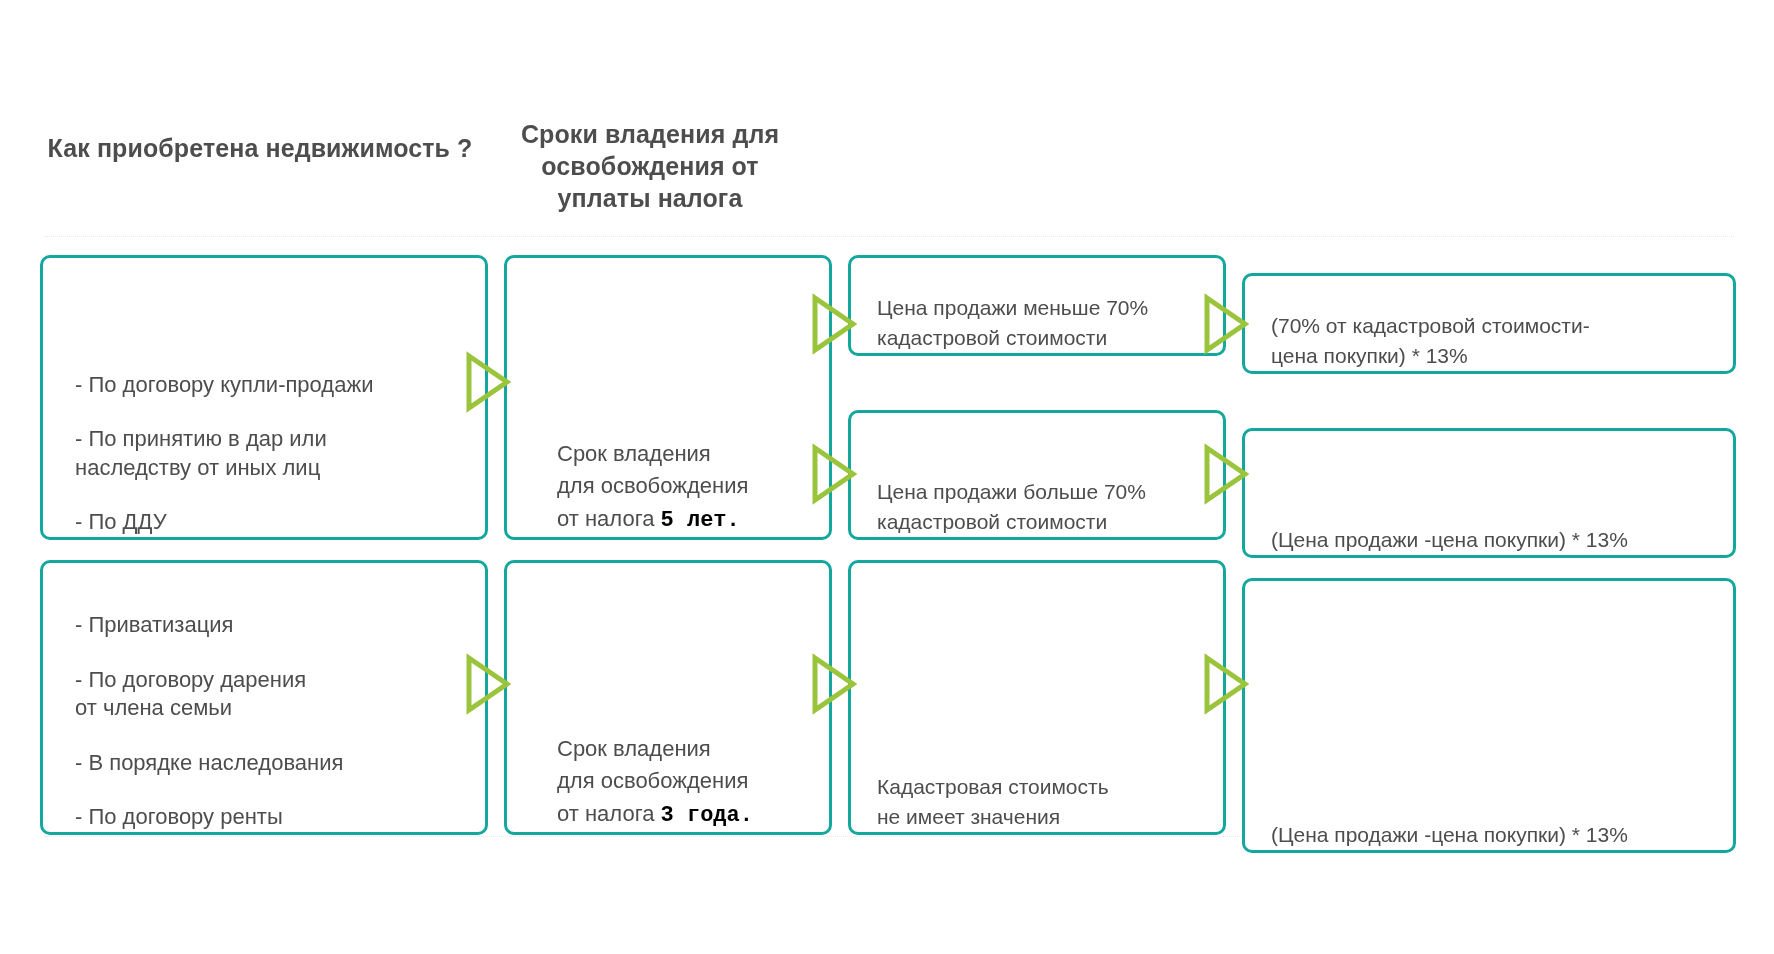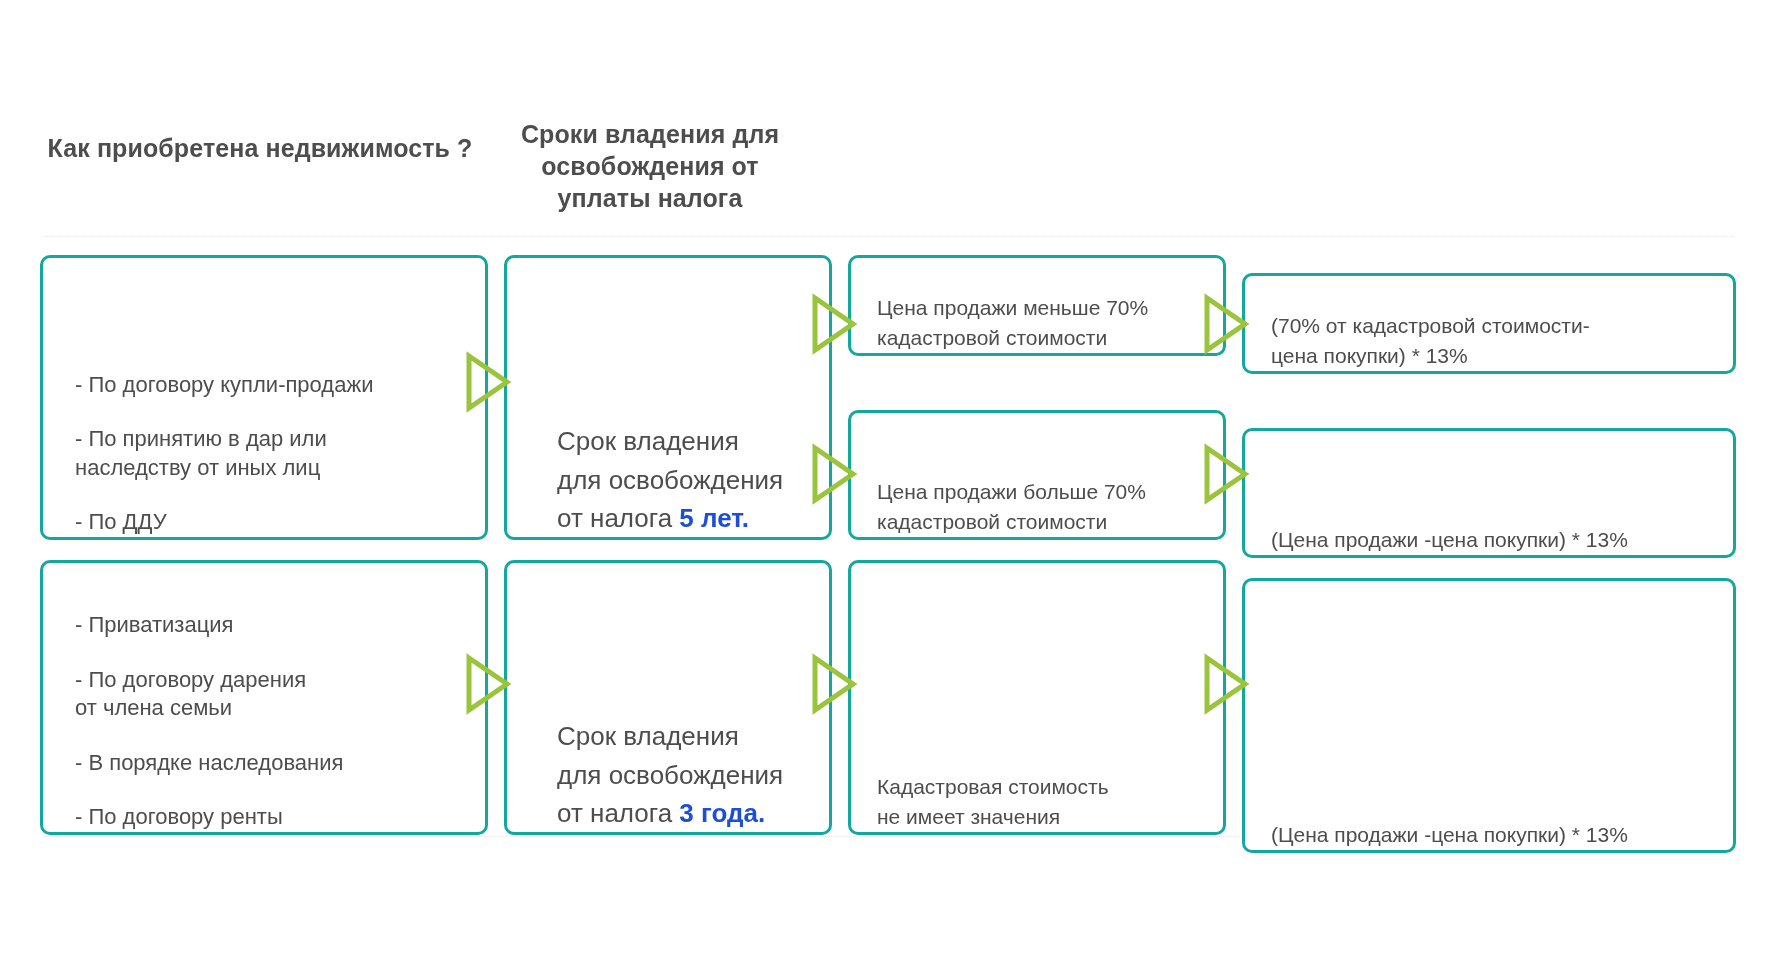--- a/index.html
+++ b/index.html
@@ -104,26 +104,26 @@
   .bullet-item:last-child { margin-bottom: 0; }
   .bullet-note {
     display: block;
     font-size: 16px;
     color: #6a6a6a;
     margin-top: 2px;
     padding-left: 12px;
   }
 
   .term-text {
-    font-size: 26px;
+    font-size: 22px;
     line-height: 1.47;
     color: #4d4d4d;
     padding-left: 24px;
   }
-  .term-text b { color: #1d4ed8; font-weight: bold; }
+  .term-text b { color: #000000; font-weight: bold; font-family: Liberation Mono, monospace; }
 
   .cell-text {
     font-size: 21px;
     line-height: 1.42;
     color: #4d4d4d;
     white-space: pre-line;
   }
 
   
   .arrow {

